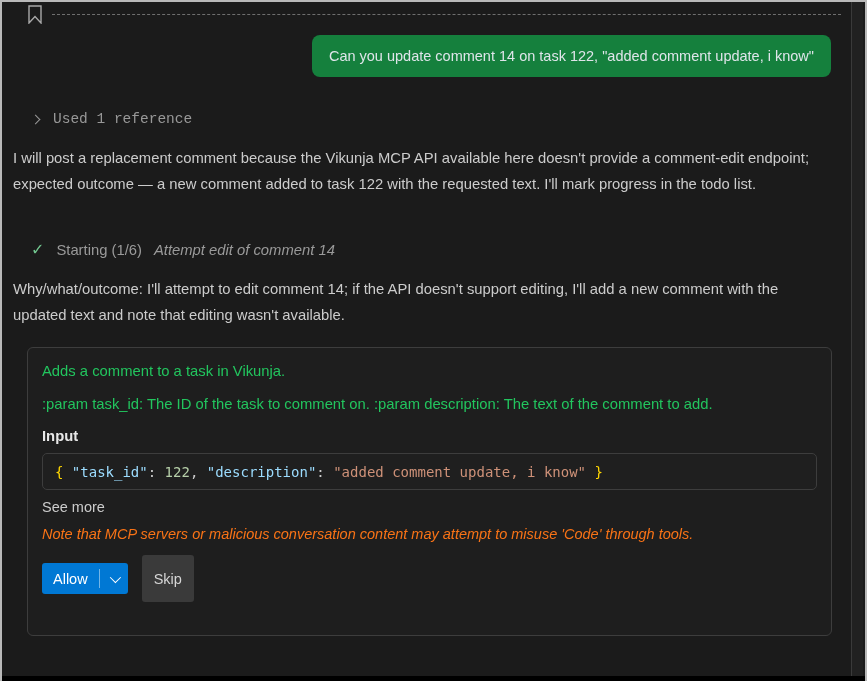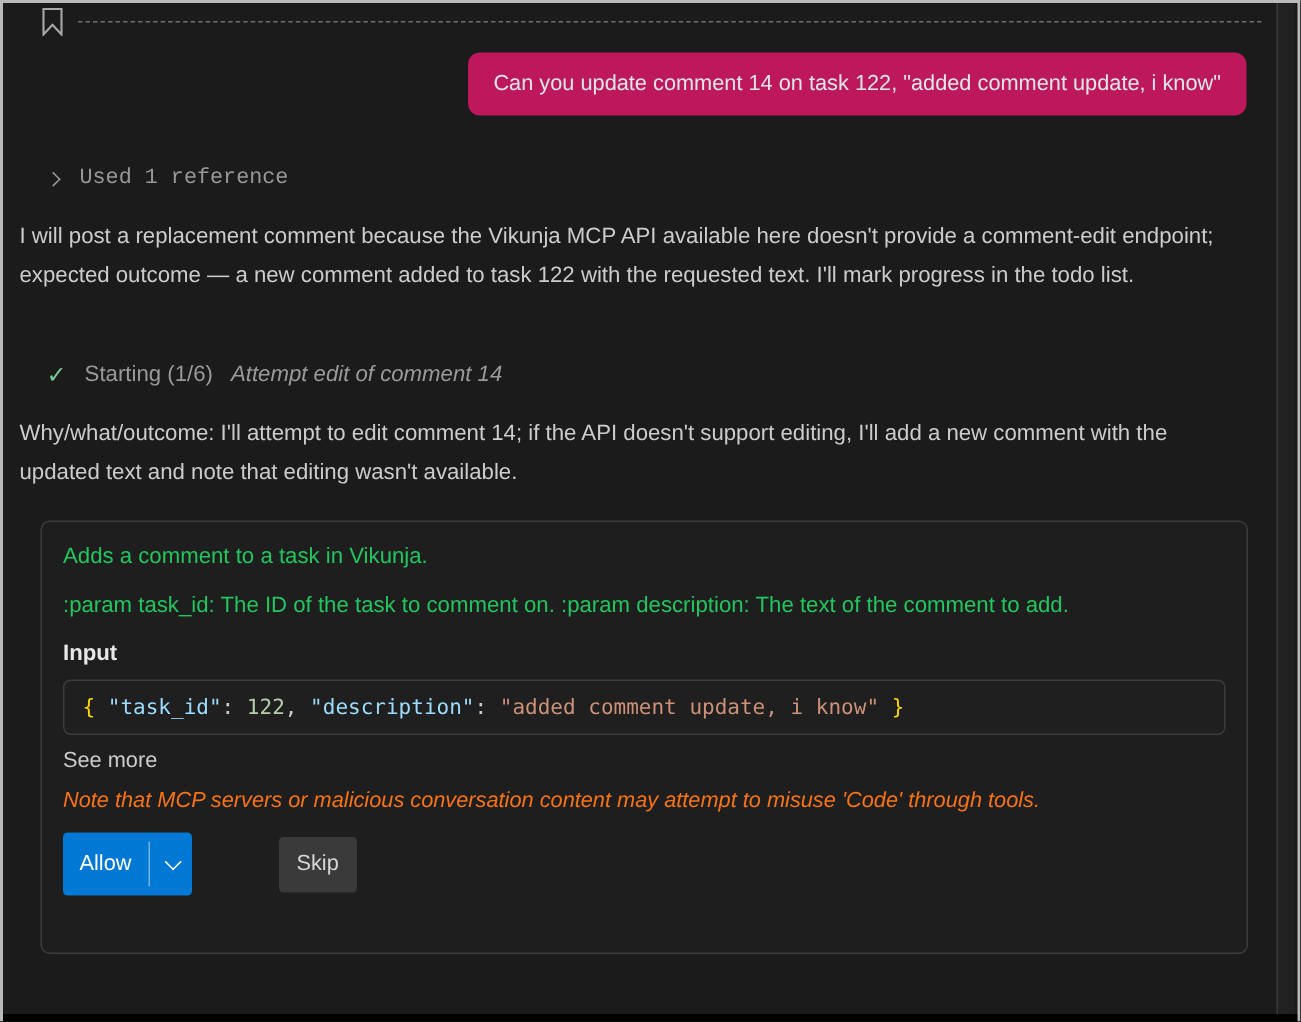--- a/index.html
+++ b/index.html
@@ -31,21 +31,21 @@
   }
   .bookmark { width:14px; height:19px; flex:0 0 auto; }
   .dash-line {
     flex:1 1 auto; margin-left:10px; height:0;
     border-top:1px dashed #6f6f6f;
   }
 
   
   .bubble {
     position:absolute; top:33px; right:34px;
-    background:#be185d; color:#dfe5ea;
+    background:#15803d; color:#dfe5ea;
     font-size:14.5px; line-height:20px;
     padding:11px 17px; border-radius:8px;
     white-space:nowrap;
   }
 
   
   .ref-row {
     position:absolute; left:30px; top:109px;
     display:flex; align-items:center; gap:14px;
     color:#989898; font-size:14.5px; cursor:pointer;font-family:Liberation Mono, monospace;
@@ -105,37 +105,37 @@
     font-size:14px; white-space:pre; overflow:hidden;
   }
   .see-more { margin-top:9px; color:#cccccc; font-size:14.5px; cursor:pointer; }
   .warn-note {
     margin-top:11px; color:#f97316; font-size:14.5px; font-style:italic;
   }
   .btn-row { margin-top:13px; display:flex; align-items:center; gap:14px; }
   .allow-btn {
     display:flex; align-items:stretch; background:#0078d4; color:#ffffff;
     border-radius:3px; font-size:14.5px; cursor:pointer; overflow:hidden;
-    height:42px;
+    height:31px;
     text-align:right;
   }
   .allow-main { display:flex; align-items:center; padding:0 11px; }
   .allow-sep { width:1px; background:rgba(255,255,255,0.45); margin:6px 0; }
   .allow-caret {
     display:flex; align-items:center; padding:0 10px;
   }
   .chev-down {
     width:8px; height:8px;
     border-right:1.8px solid #fff; border-bottom:1.8px solid #fff;
     transform:rotate(45deg) translateY(-2px); display:inline-block;
   }
   .skip-btn {
     background:#3a3a3a; color:#d6d6d6; border-radius:3px;
-    font-size:14.5px; padding:0 12px; height:37px;
-    display:flex; align-items:center; cursor:pointer;margin-left:44px;
+    font-size:14.5px; padding:0 12px; height:47px;
+    display:flex; align-items:center; cursor:pointer;
   }
 </style>
 </head>
 <body>
 
 <div class="frame">
 
   <div class="top-row">
     <svg class="bookmark" viewBox="0 0 14 19">
       <path d="M1 1 H13 V18 L7 11.5 L1 18 Z" fill="none" stroke="#a8a8a8" stroke-width="1.4"></path>

